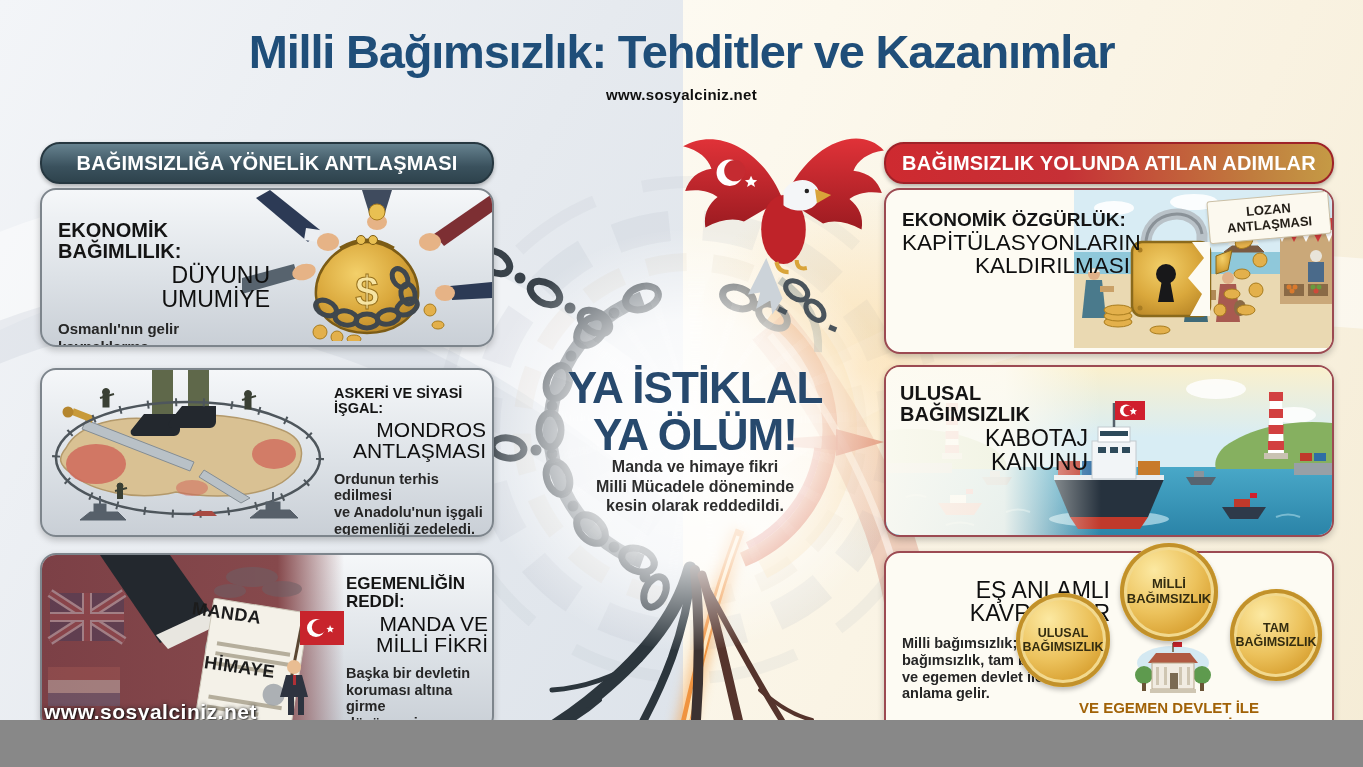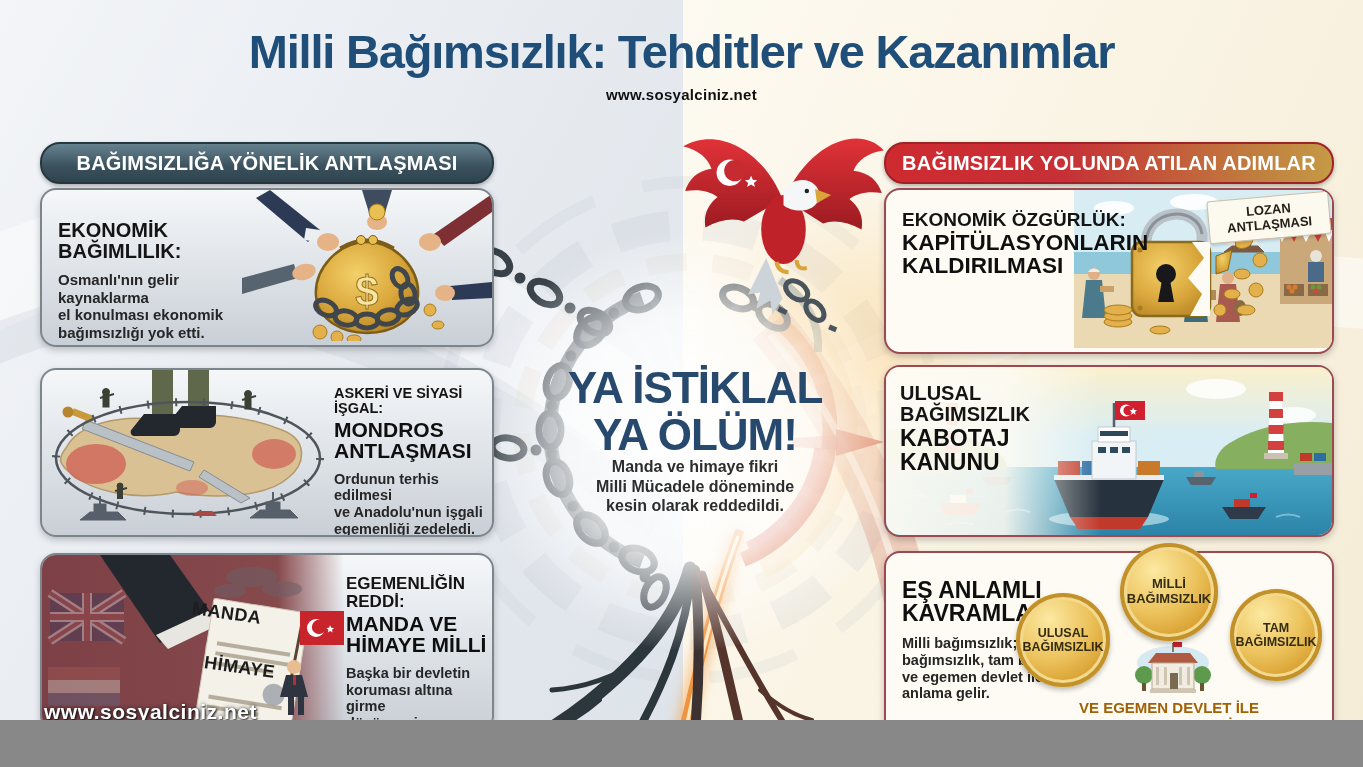--- a/index.html
+++ b/index.html
@@ -28,21 +28,21 @@
     background:linear-gradient(180deg,#66828f 0%,#3a515d 60%,#2e434d 100%);}
   .banner-gains{left:884px;width:446px;border:2px solid #9e2228;
     background:linear-gradient(90deg,#ce2a30 0%,#c63036 40%,#c07c3e 82%,#c59a45 100%);}
   .card{border-radius:16px;box-shadow:0 3px 7px rgba(0,0,0,.22);z-index:3;}
   .tcard{left:40px;width:450px;border:2px solid #7d858c;overflow:hidden;
     background:linear-gradient(180deg,#f5f7f9 0%,#dde2e7 55%,#c9cfd6 100%);}
   .gcard{left:884px;width:446px;border:2px solid #9c4a52;background:#fdfbf3;}
   .clip{overflow:hidden;}
   .txt{position:absolute;z-index:2;}
   .kicker{font-weight:800;color:#141414;white-space:pre-line;line-height:1.06;}
-  .ttl{font-weight:700;color:#0f0f0f;white-space:pre-line;line-height:1.02;margin-top:2px;}
+  .ttl{font-weight:400;color:#0f0f0f;white-space:pre-line;line-height:1.02;margin-top:2px;text-align:right;}
   .body-txt{font-weight:700;color:#262626;white-space:pre-line;line-height:1.16;margin-top:9px;}
   .t1 .kicker{font-size:20px}.t1 .ttl{font-size:23px}.t1 .body-txt{font-size:15px}
   .t2 .kicker{font-size:14.5px}.t2 .ttl{font-size:21px}.t2 .body-txt{font-size:14.5px}
   .t3 .kicker{font-size:17px}.t3 .ttl{font-size:21px}.t3 .body-txt{font-size:14.5px}
   .g1 .kicker{font-size:19px}.g1 .ttl{font-size:22.5px}.g1 .body-txt{font-size:15px}
   .g2 .kicker{font-size:20px}.g2 .ttl{font-size:23px}.g2 .body-txt{font-size:15px}
   .g3 .kicker{font-size:20px}.g3 .ttl{font-size:23px}.g3 .body-txt{font-size:14.5px}
   .t1 .txt{left:16px;top:30px;width:212px;}
   .t2 .txt{left:292px;top:16px;width:152px;}
   .t3 .txt{left:304px;top:20px;width:142px;}
@@ -256,20 +256,21 @@
       <g fill="#e3b04b" stroke="#a87c1e">
         <circle cx="78" cy="142" r="7"></circle>
           <circle cx="95" cy="147" r="6"></circle>
         <ellipse cx="112" cy="149" rx="7" ry="4"></ellipse>
           <circle cx="188" cy="120" r="6"></circle>
         <ellipse cx="196" cy="135" rx="6" ry="4"></ellipse>
       </g>
     </svg>
     <div class="txt">
       <div class="kicker">EKONOMİK BAĞIMLILIK:</div>
+      <div class="ttl">DÜYUNU UMUMİYE</div>
       <div class="body-txt">Osmanlı'nın gelir kaynaklarma
 el konulması ekonomik
 bağımsızlığı yok etti.</div>
     </div>
   </div>
 
   <div class="abs card tcard t2" style="top:368px;height:165px;">
     <svg class="illus" style="left:0;top:0;width:292px;height:161px;" viewBox="0 0 292 161">
       <path d="M24 78 C36 54 78 44 118 50 C158 40 206 46 240 60 C266 70 264 94 246 108 C226 126 176 130 134 122 C92 132 48 120 30 104 C16 94 16 88 24 78 Z" fill="#d9c193" stroke="#b3996b" stroke-width="1.5"></path>
       <g fill="#cf6a5c">
@@ -388,21 +389,21 @@
         <rect x="251" y="120" width="3" height="10" fill="#b03036"></rect>
         <rect x="246" y="142" width="6" height="18" fill="#2e3440"></rect>
         <rect x="256" y="142" width="6" height="18" fill="#2e3440"></rect>
       </g>
     </svg>
     <div class="doc-label" style="left:150px;top:48px;">MANDA</div>
     <div class="doc-label" style="left:162px;top:102px;">HİMAYE</div>
     <div class="txt">
       <div class="kicker">EGEMENLİĞİN REDDİ:</div>
       <div class="ttl">MANDA VE
-HİMAYE MİLLİ</div>
+MİLLİ FİKRİ</div>
       <div class="body-txt">Başka bir devletin
 koruması altına girme
 düşüncesi bağımsızlığa
 aykırıdır.</div>
     </div>
   </div>
 
   <div class="abs slogan">YA İSTİKLAL
 YA ÖLÜM!</div>
   <div class="abs slogan-note">Manda ve himaye fikri

